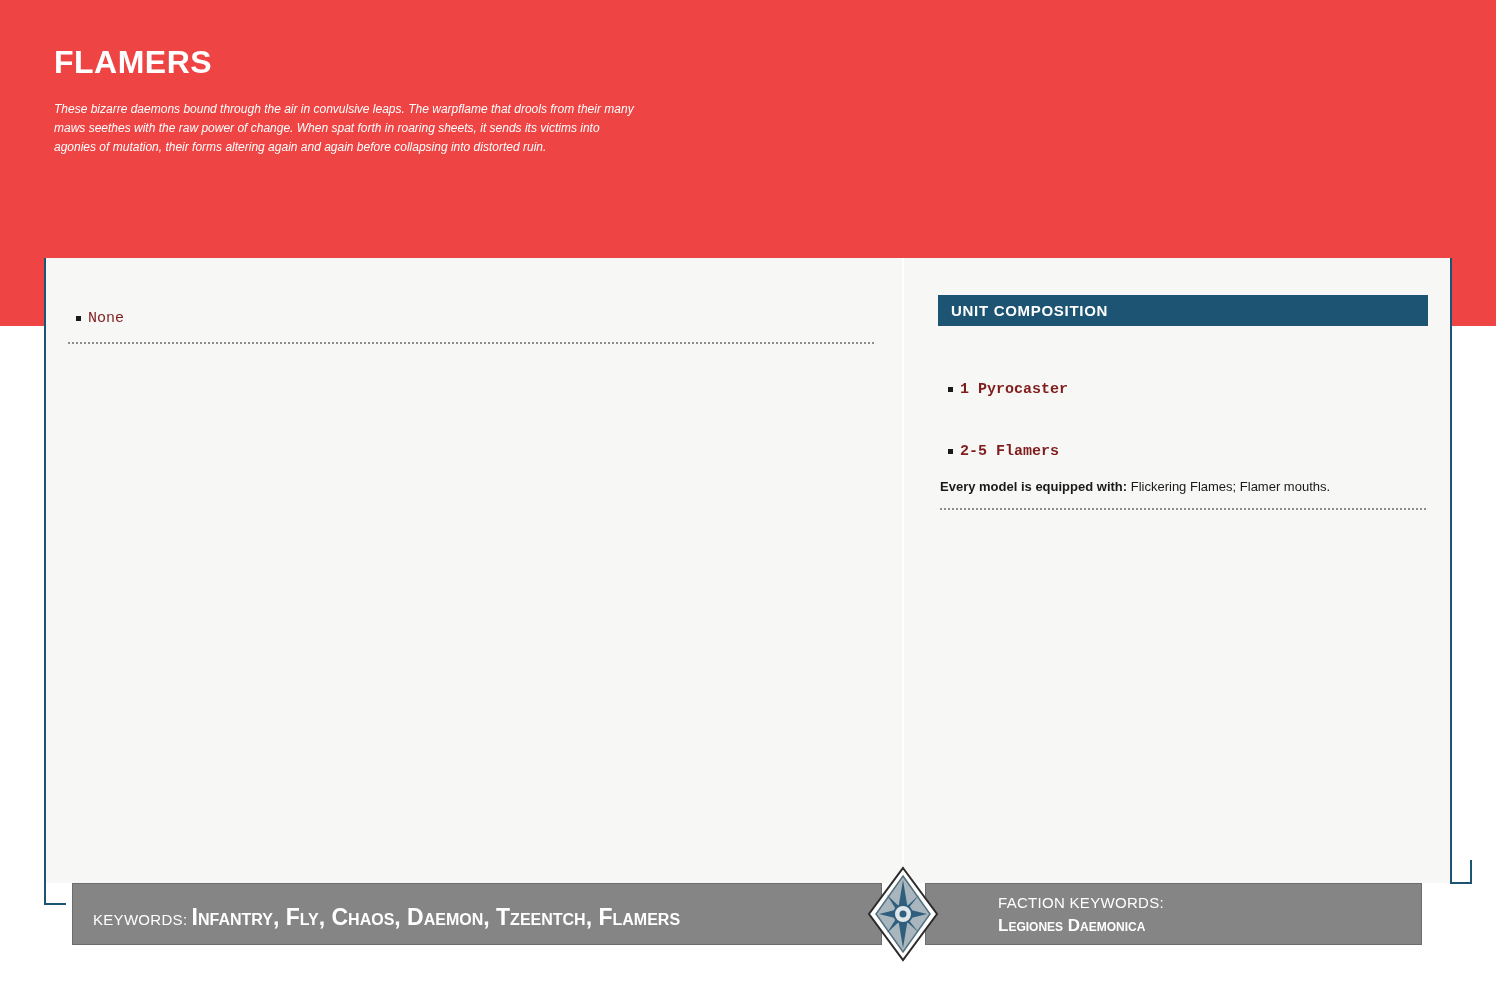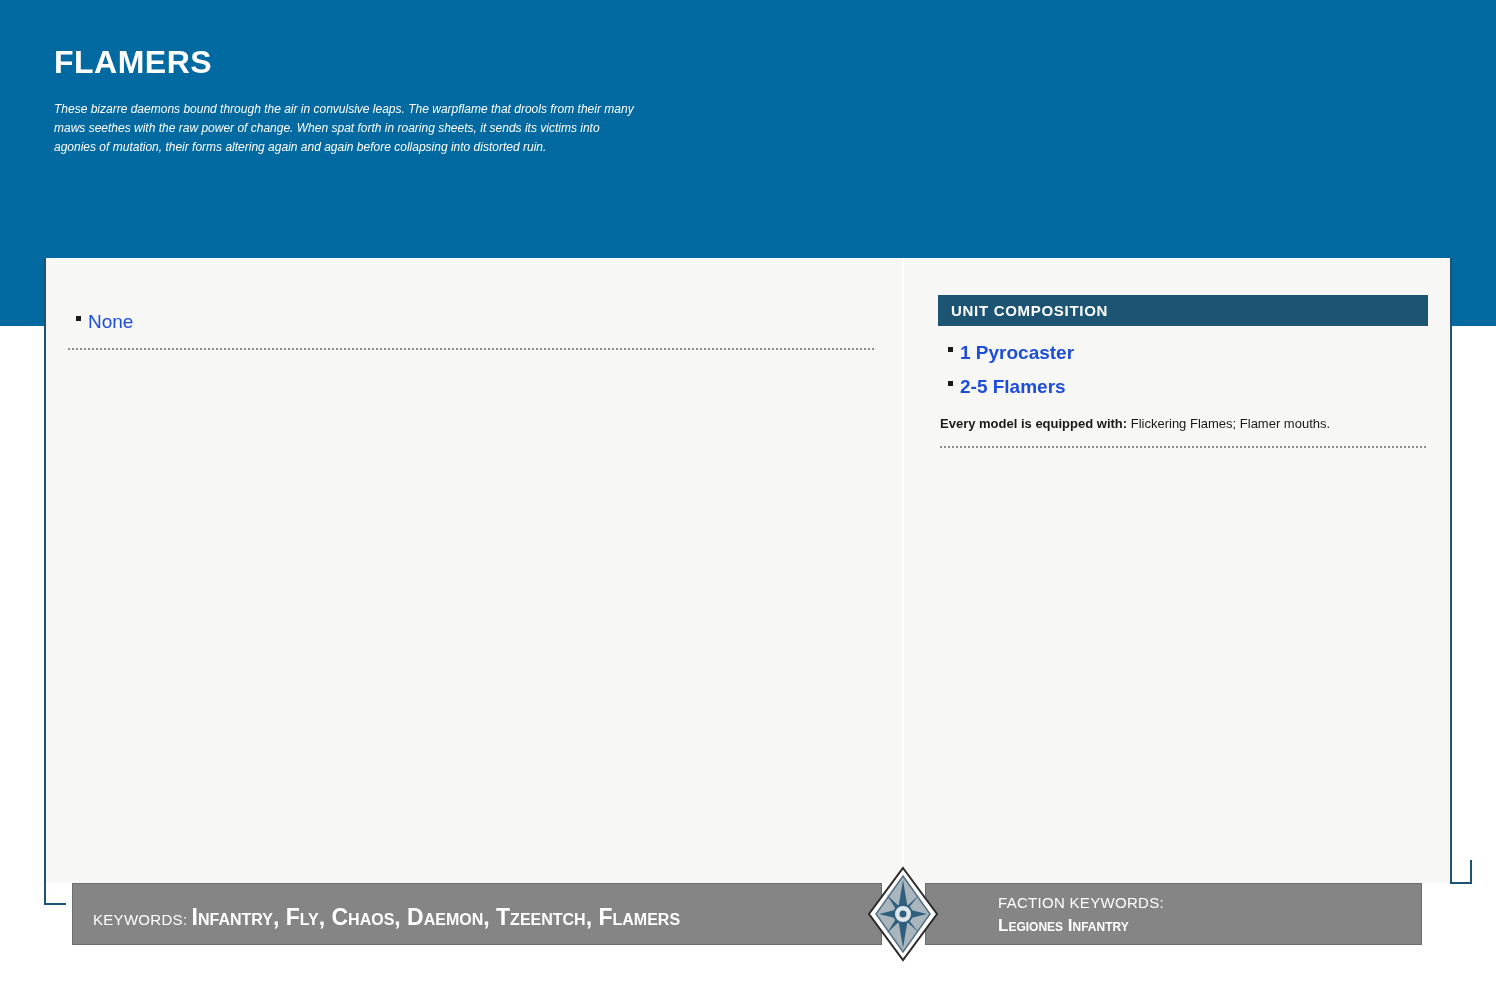--- a/index.html
+++ b/index.html
@@ -22,21 +22,21 @@
     height: 992px;
   }
 
   
   .header-band {
     position: absolute;
     left: 0;
     top: 0;
     width: 1496px;
     height: 326px;
-    background: #0369a1;
+    background: #ef4444;
   }
   .unit-name {
     position: absolute;
     left: 54px;
     top: 44px;
     color: #ffffff;
     font-size: 32px;
     font-weight: bold;
     letter-spacing: 0.5px;
     font-family: "Liberation Sans", sans-serif;
@@ -116,37 +116,38 @@
     padding: 13px 2px 0 2px;
   }
   ul.bullets {
     list-style: none;
     margin: 0;
     padding: 0;
   }
   ul.bullets li {
     position: relative;
     padding-left: 20px;
-    font-size: 19px;
-    color: #1d4ed8;
+    font-size: 15px;
+    color: #7f1d1d;
     line-height: 1.45;
     margin-bottom: 6px;
-    font-family: Liberation Sans, sans-serif;
+    font-family: Liberation Mono, monospace;
   }
   ul.bullets li::before {
     content: "";
     position: absolute;
     left: 8px;
     top: 8px;
     width: 5px;
     height: 5px;
     background: #1a1a1a;
   }
   ul.bullets li.bold {
     font-weight: bold;
+    margin-top: 40px;
   }
   .equip-line {
     font-size: 13px;
     color: #1a1a1a;
     line-height: 1.5;
     margin-top: 14px;
     font-family: "Liberation Sans", sans-serif;
   }
   .equip-line b {
     font-weight: bold;
@@ -266,21 +267,21 @@
   <div class="kw-left">
     <div class="kw-left-inner">
       <span class="kw-label">KEYWORDS:</span>
       <span class="kw-values caps-fix">Infantry, Fly, Chaos, Daemon, Tzeentch, Flamers</span>
     </div>
   </div>
 
   <div class="kw-right">
     <div class="kw-right-inner">
       <div class="kw-right-label">FACTION KEYWORDS:</div>
-      <div class="kw-right-value">Legiones Infantry</div>
+      <div class="kw-right-value">Legiones Daemonica</div>
     </div>
   </div>
 
   <svg class="faction-emblem" viewBox="0 0 74 96">
     <polygon points="37,2 71,48 37,94 3,48" fill="#ffffff" stroke="#2b2b2b" stroke-width="2"></polygon>
     <polygon points="37,10 64,48 37,86 10,48" fill="#a9b6bd" stroke="#53707f" stroke-width="1.5"></polygon>
     <g fill="#2f5f7d">
       <polygon points="37,14 42,44 37,48 32,44"></polygon>
       <polygon points="37,82 42,52 37,48 32,52"></polygon>
       <polygon points="13,48 33,43 37,48 33,53"></polygon>

